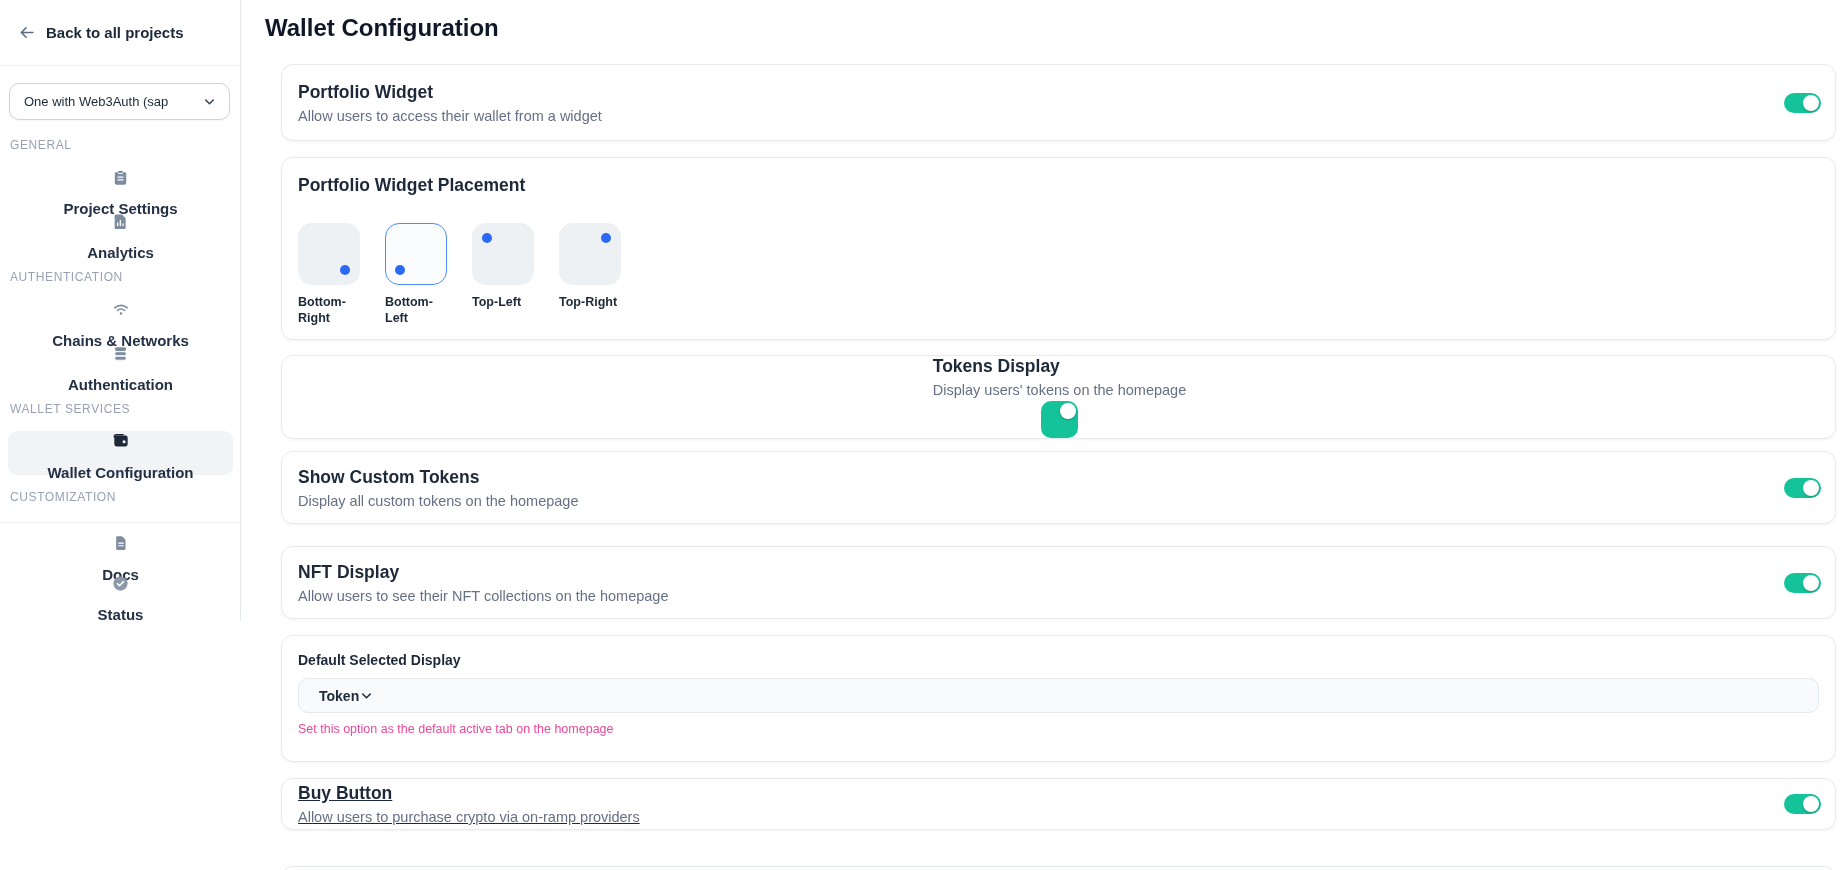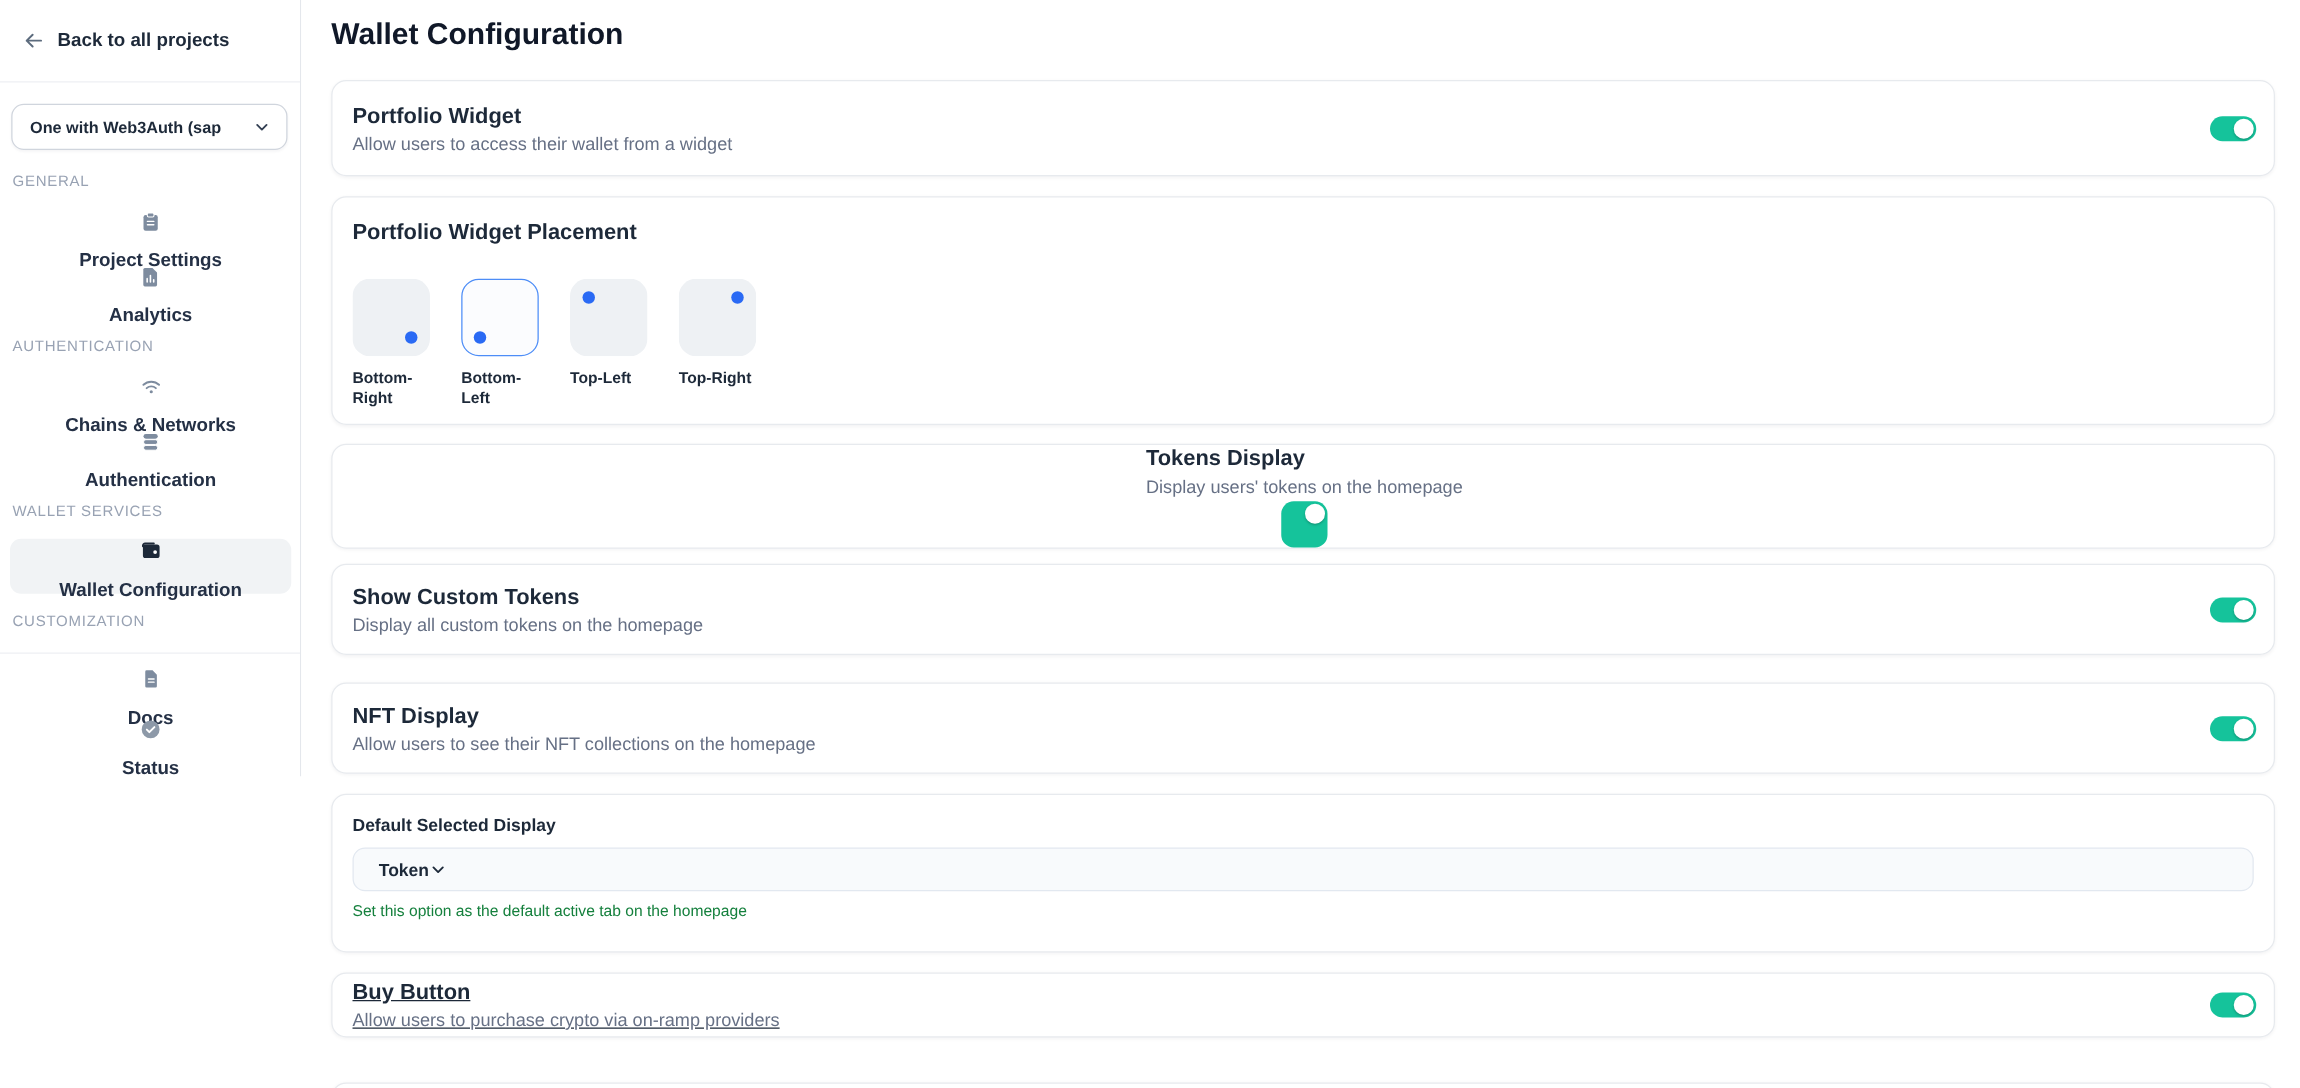--- a/index.html
+++ b/index.html
@@ -9,42 +9,42 @@
   
   .sidebar { position:absolute; left:0; top:0; width:241px; height:621px;
     background:#fff; border-right:1px solid #E4E7EC; }
   .sb-header { height:66px; display:flex; align-items:center; gap:10px;
     padding:0 16px; border-bottom:1px solid #EEF0F3; cursor:pointer; }
   .sb-header .lbl { font-size:15px; font-weight:700; color:#1D2939; }
   .project-select { margin:17px 10px 0 9px; height:37px; border:1px solid #D0D5DD;
     border-radius:10px; background:#fff; display:flex; align-items:center;
     justify-content:space-between; padding:0 12px 0 14px; cursor:pointer;
     box-shadow:0 1px 2px rgba(16,24,40,.04); }
-  .project-select .val { font-size:13px; font-weight:700; color:#1D2939;
+  .project-select .val { font-size:13px; font-weight:400; color:#1D2939;
     white-space:nowrap; overflow:hidden; max-width:170px; }
   .sb-nav { margin-top:3px; }
   .sb-row { height:44px; display:flex; align-items:center; }
   .sb-section { padding:0 10px; font-size:12px; font-weight:400; color:#98A2B3;
     letter-spacing:.05em; text-transform:uppercase; }
   .sb-item { margin:0 8px; padding:0 12px; width:225px; gap:13px;
     border-radius:9px; cursor:pointer;flex-direction:column; }
   .sb-item .txt { font-size:15px; font-weight:600; color:#243045; }
   .sb-item.active { background:#F1F3F5; }
   .sb-icon { width:20px; height:20px; display:inline-flex; align-items:center;
     justify-content:center; flex:0 0 20px; }
   .sb-footer { position:absolute; bottom:0; left:0; width:240px;
     border-top:1px solid #EEF0F3; padding:10px 0 8px; background:#fff; }
   .sb-footer .sb-row { height:40px; }
 
   
   .main { position:absolute; left:241px; top:0; width:1599px; height:870px;
     background:#fff; }
   .page-title { position:absolute; left:24px; top:14px; font-size:24px;
     font-weight:700; color:#101828; }
-  .card { position:absolute; left:24px; width:1555px; background:#fff;
+  .card { position:absolute; left:40px; width:1555px; background:#fff;
     border:1px solid #E7EAEE; border-radius:12px;
     box-shadow:0 1px 3px rgba(16,24,40,.05); }
   .c1 { top:64px;  height:77px; }
   .c2 { top:157px; height:183px; }
   .c3 { top:355px; height:84px;flex-direction:column; }
   .c4 { top:451px; height:73px; }
   .c5 { top:546px; height:73px; }
   .c6 { top:635px; height:127px; }
   .c7 { top:778px; height:52px;text-decoration:underline; }
   .c8 { top:866px; height:40px; }
@@ -78,21 +78,21 @@
     line-height:1.3; }
 
   
   .c6 { padding:16px 16px 16px; }
   .sel-label { font-size:14px; font-weight:600; color:#1D2939; }
   .select { margin-top:10px; height:35px; background:#F8FAFC;
     border:1px solid #E2E8F0; border-radius:10px; display:flex;
     align-items:center; justify-content:flex-start; padding:0 14px 0 20px;
     cursor:pointer; }
   .select .val { font-size:14px; font-weight:600; color:#1D2939; }
-  .sel-helper { margin-top:9px; font-size:12.5px; color:#15803d; }
+  .sel-helper { margin-top:9px; font-size:12.5px; color:#ec4899; }
 
   svg { display:block; }
 </style>
 </head>
 <body>
 
 <aside class="sidebar">
 
   <div class="sb-header">
     <span class="sb-icon">

